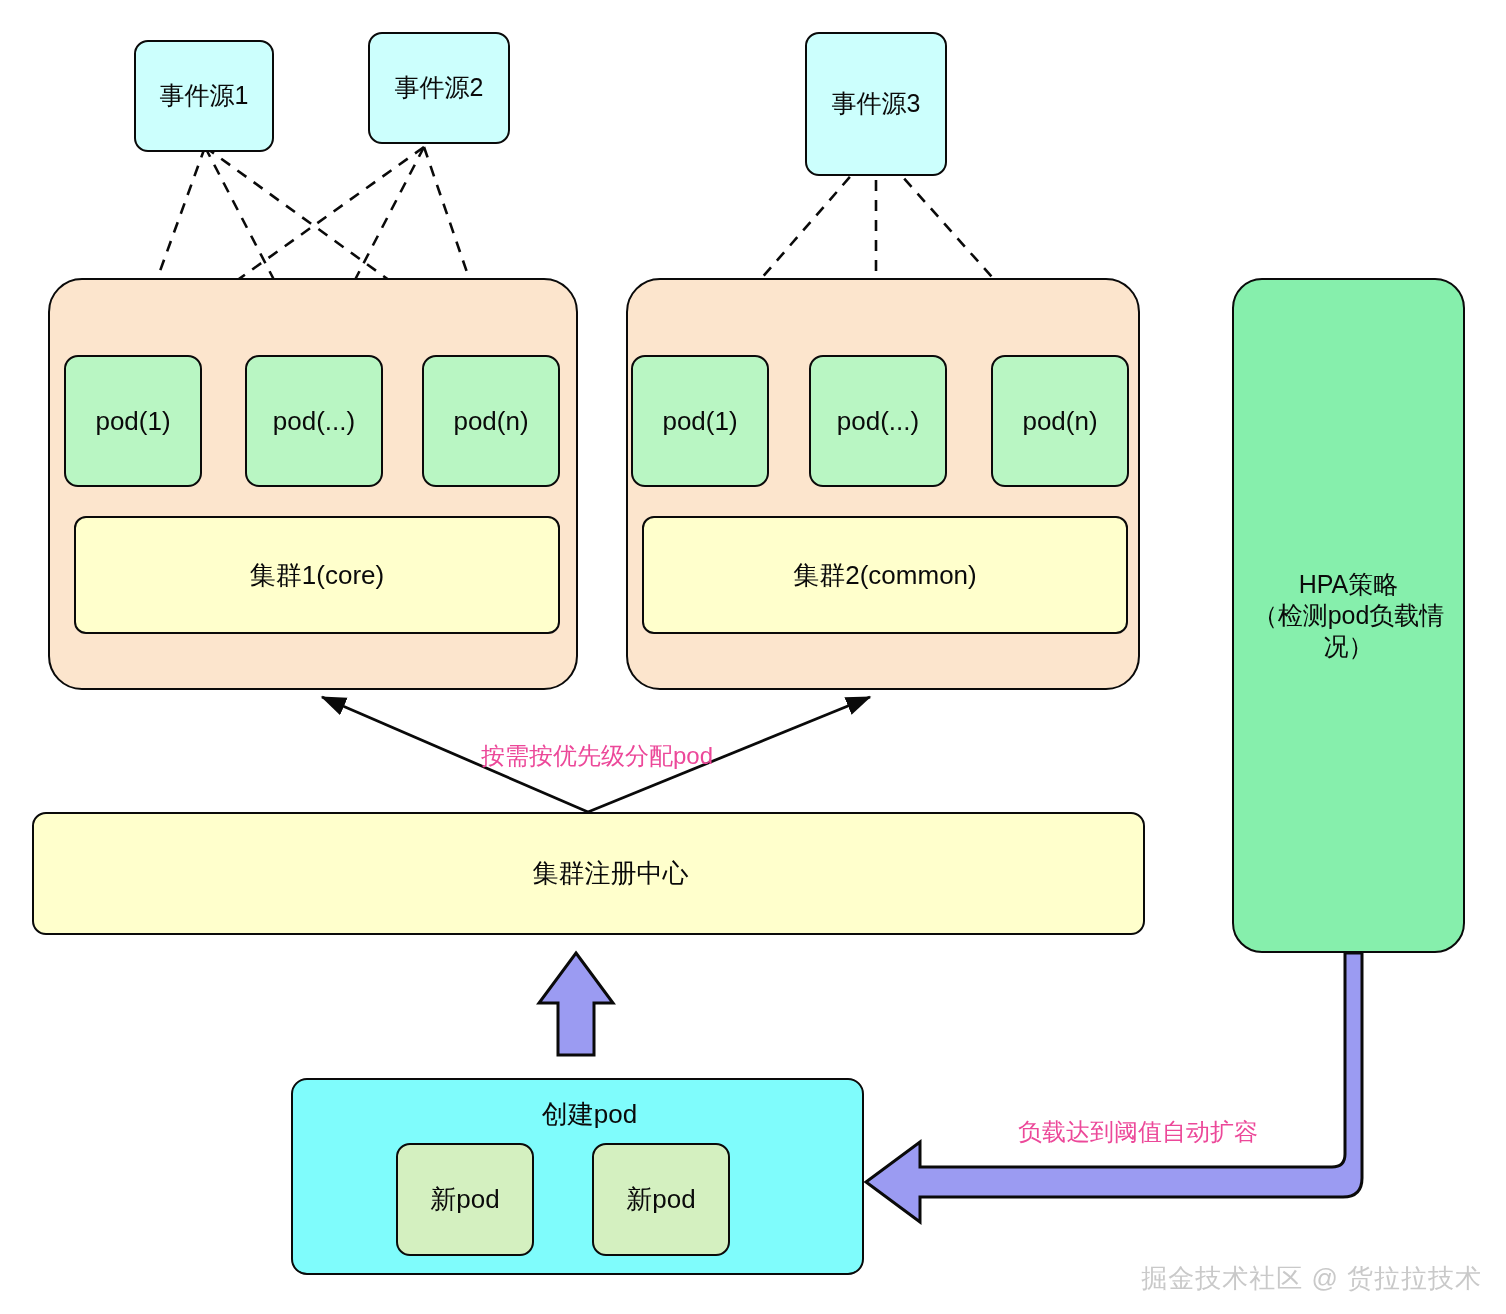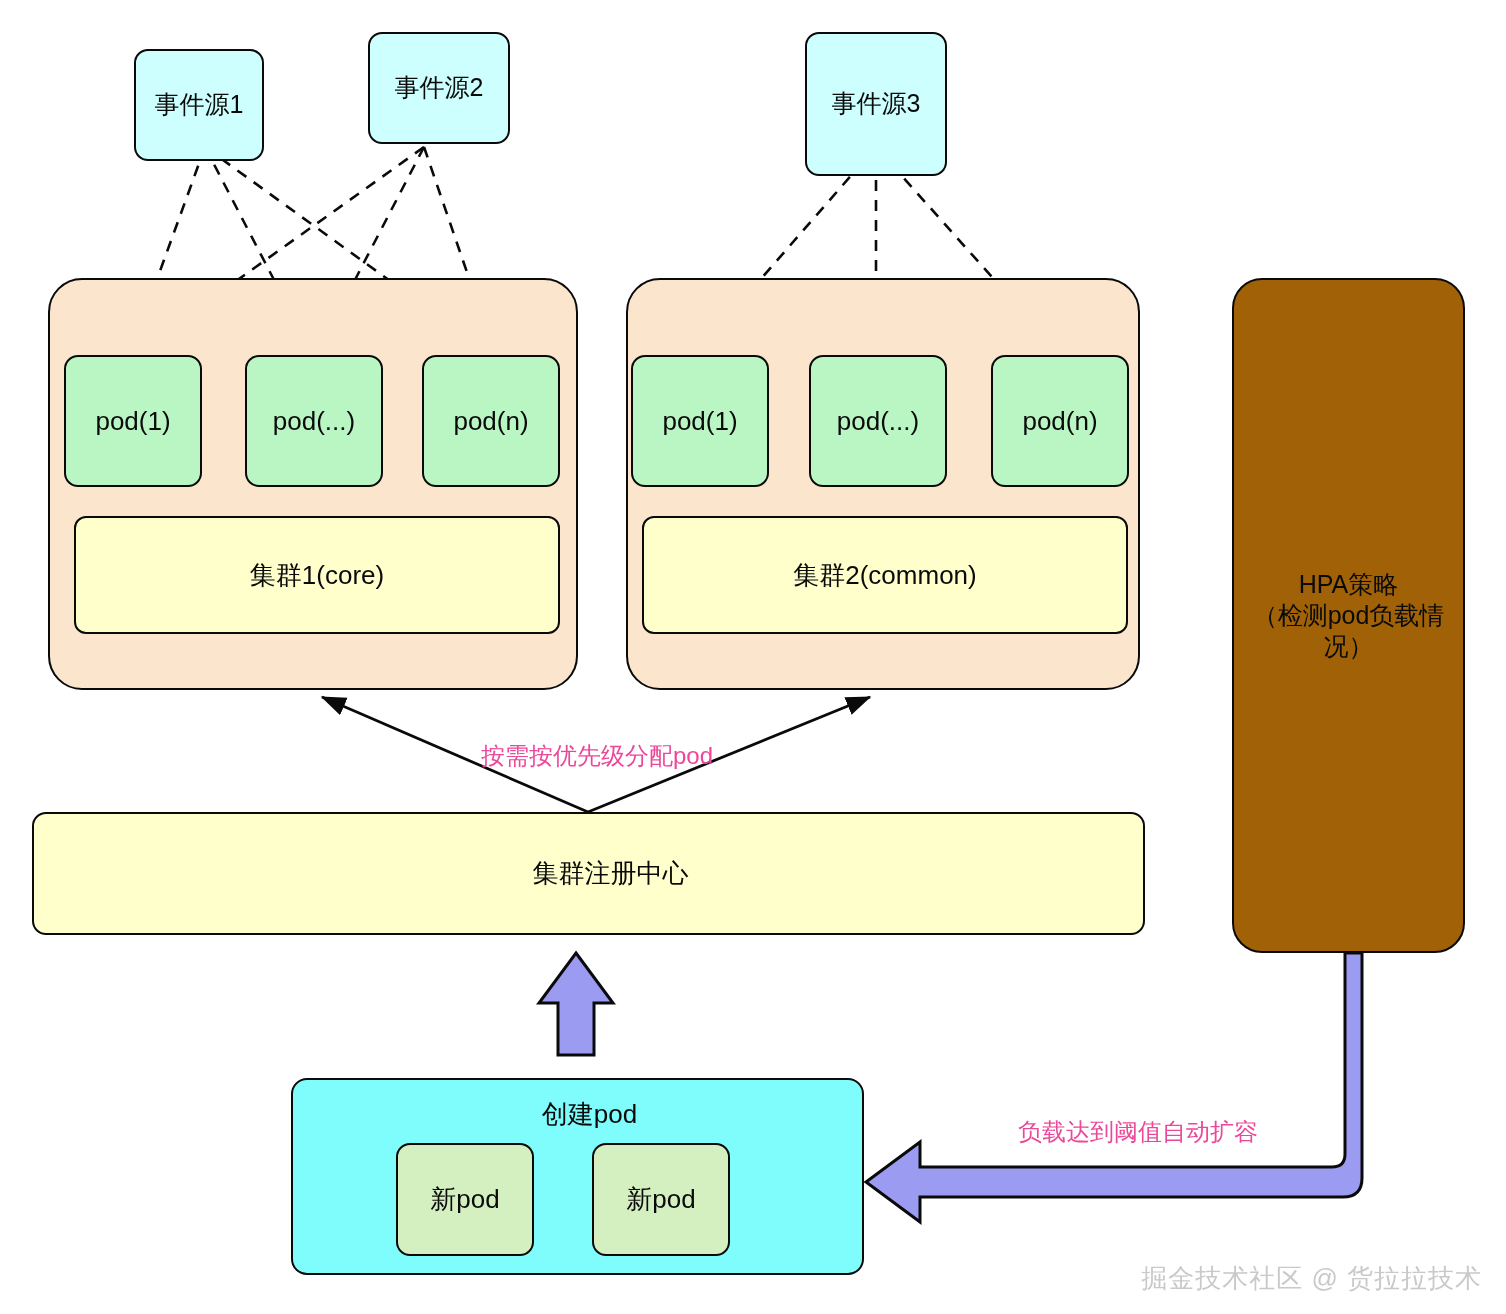--- a/index.html
+++ b/index.html
@@ -57,21 +57,21 @@
     border-radius: 12px;
     font-size: 26px;
     text-align: right;
   }
   .registry {
     background: #ffffcc;
     border-radius: 14px;
     font-size: 26px;
   }
   .hpa {
-    background: #a16207;
+    background: #86efac;
     border-radius: 30px;
     font-size: 25px;
   }
   .createpod {
     background: #7ffcfc;
     border-radius: 16px;
     display: block;
   }
   .createpod-title {
     position: absolute;
@@ -148,21 +148,21 @@
              L920,1197
              L920,1222
              L866,1182
              L920,1142
              L920,1167
              L1332,1167
              Q1345,1167 1345,1154
              Z" fill="#9b9bf2" stroke="#0a0a0a" stroke-width="3" stroke-linejoin="miter"></path>
   </svg>
 
-  <div class="node evt" style="left:134px; top:49px; width:130px; height:112px;">
+  <div class="node evt" style="left:134px; top:40px; width:140px; height:112px;">
     <span>事件源1</span>
   </div>
   <div class="node evt" style="left:368px; top:32px; width:142px; height:112px;">
     <span>事件源2</span>
   </div>
   <div class="node evt" style="left:805px; top:32px; width:142px; height:144px;">
     <span>事件源3</span>
   </div>
 
   <div class="node cluster" style="left:48px; top:278px; width:530px; height:412px;">

